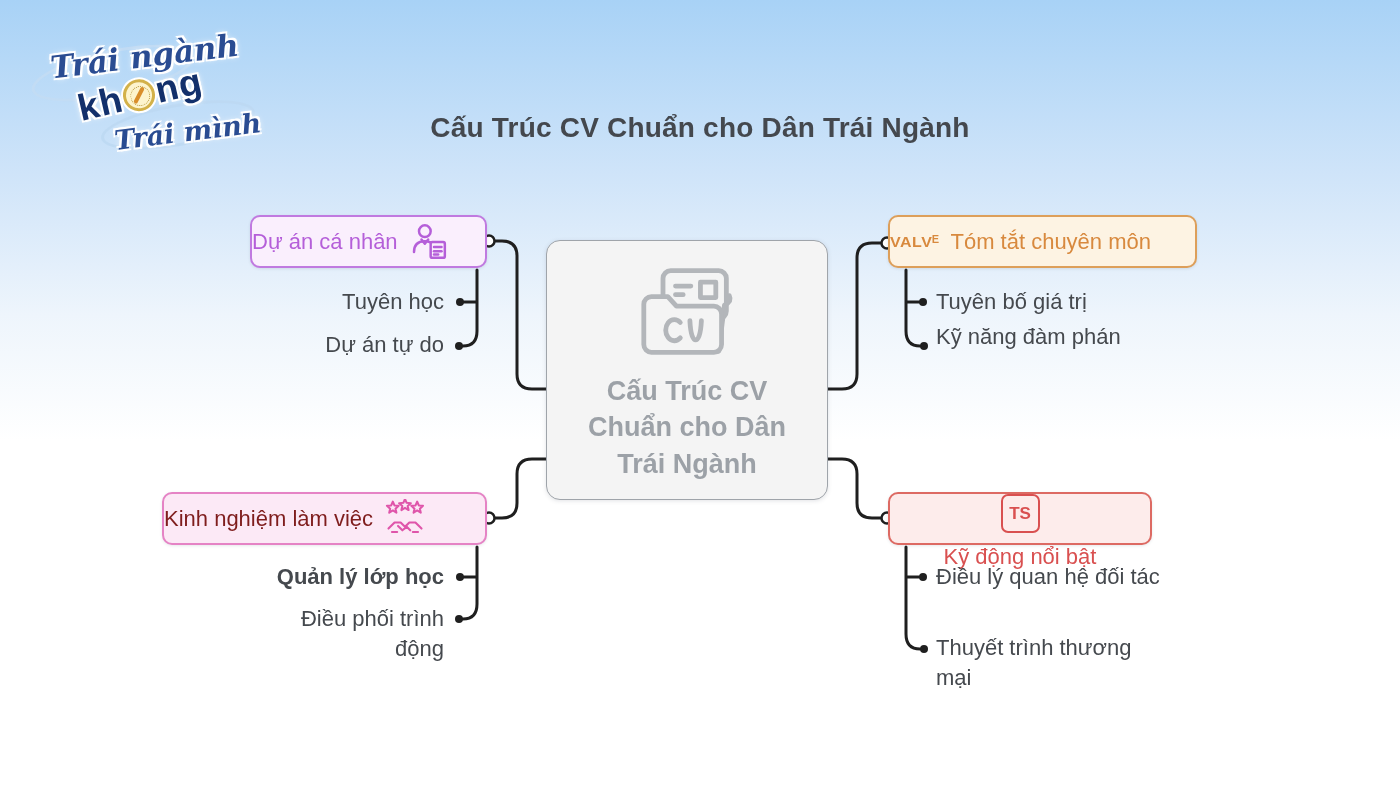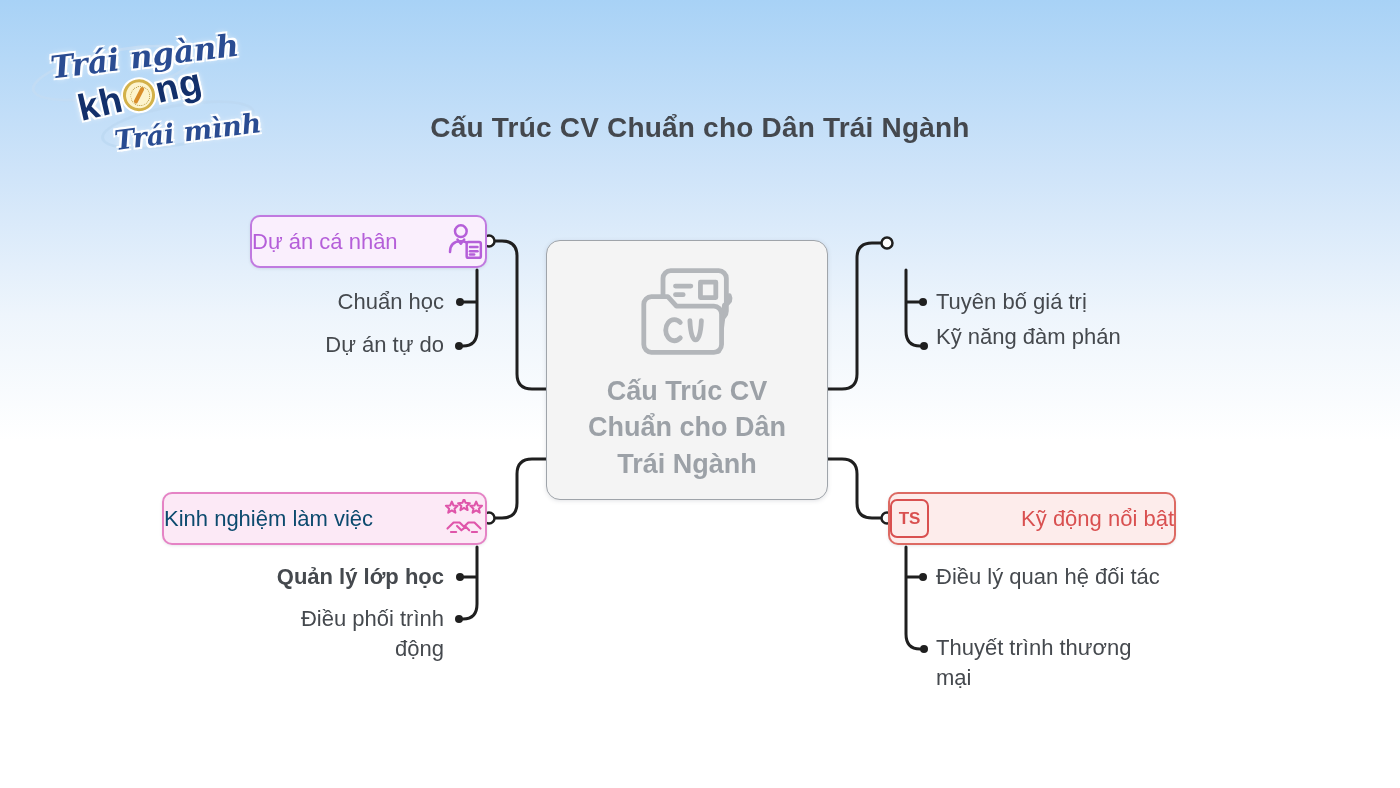--- a/index.html
+++ b/index.html
@@ -51,27 +51,27 @@
     display:flex;flex-direction:column;align-items:center;justify-content:flex-start;
   }
   .center-icon{margin-top:22px;}
   .center-label{
     margin-top:14px;padding:0 14px;text-align:center;
     font-size:27px;font-weight:bold;color:#9ca1a7;line-height:1.35;
   }
   
   .node{
     position:absolute;box-sizing:border-box;height:53px;border-radius:10px;border:2px solid;
-    display:flex;align-items:center;justify-content:space-between;gap:11px;
+    display:flex;align-items:center;justify-content:flex-start;gap:11px;
     font-size:22px;font-weight:500;box-shadow:0 1px 3px rgba(60,70,90,.12);
   }
   .b-tl{left:250px;top:215px;width:237px;background:#faeffd;border-color:#c07ae0;color:#b55fd9;}
   .b-tr{left:888px;top:215px;width:309px;background:#fdf3e3;border-color:#dd9f5a;color:#d8893e;}
-  .b-bl{left:162px;top:492px;width:325px;background:#fce9f6;border-color:#e583c5;color:#0c4a6e;}
-  .b-br{left:888px;top:492px;width:288px;background:#fdeceb;border-color:#dd6a63;color:#d95050;}
+  .b-bl{left:162px;top:492px;width:325px;background:#fce9f6;border-color:#e583c5;color:#7f1d1d;}
+  .b-br{left:888px;top:492px;width:264px;background:#fdeceb;border-color:#dd6a63;color:#d95050;flex-direction:column;}
   .valve-mark{font-weight:bold;font-size:16px;letter-spacing:.5px;transform:scaleY(.95);}
   .ts-box{
     display:flex;align-items:center;justify-content:center;width:35px;height:35px;
     border:2.5px solid currentColor;border-radius:7px;font-size:17px;font-weight:600;flex:0 0 auto;
   }
   
   .child{
     position:absolute;font-size:22px;font-weight:500;color:#45494e;line-height:30px;
   }
   .child.right{text-align:right;}
@@ -158,41 +158,45 @@
         <path d="M6,36 q0,-13 13,-13 q8,0 11,5"></path>
         <path d="M15,21 l4,5 l4,-5"></path>
         <rect x="26" y="24" width="17" height="19" rx="2" fill="#faeffd"></rect>
         <line x1="30" y1="30" x2="39" y2="30"></line>
         <line x1="30" y1="35" x2="39" y2="35"></line>
         <line x1="30" y1="39" x2="35" y2="39"></line>
       </g>
     </svg>
   </div>
 
+  <div class="node b-tr">
+    <span class="valve-mark">VALVᴱ</span>
+    <span>Tóm tắt chuyên môn</span>
+  </div>
 
   <div class="node b-bl">
     <span>Kinh nghiệm làm việc</span>
     <svg width="42" height="40" viewBox="0 0 48 46">
       <g stroke="#df55aa" stroke-width="2.4" fill="none" stroke-linecap="round" stroke-linejoin="round">
         <path transform="translate(10,10)" d="M0,-7 L1.9,-2.6 L6.7,-2.2 L3.1,1.1 L4.1,5.7 L0,3.2 L-4.1,5.7 L-3.1,1.1 L-6.7,-2.2 L-1.9,-2.6 Z"></path>
         <path transform="translate(24,7)" d="M0,-7 L1.9,-2.6 L6.7,-2.2 L3.1,1.1 L4.1,5.7 L0,3.2 L-4.1,5.7 L-3.1,1.1 L-6.7,-2.2 L-1.9,-2.6 Z"></path>
         <path transform="translate(38,10)" d="M0,-7 L1.9,-2.6 L6.7,-2.2 L3.1,1.1 L4.1,5.7 L0,3.2 L-4.1,5.7 L-3.1,1.1 L-6.7,-2.2 L-1.9,-2.6 Z"></path>
         <path d="M5,34 l7,-7 h7 l5,5 5,-5 h7 l7,7"></path>
         <path d="M16,31 l5,5 5,-4 4,4"></path>
         <path d="M9,38 h6 M33,38 h6"></path>
       </g>
     </svg>
   </div>
 
   <div class="node b-br">
     <span class="ts-box">TS</span>
     <span>Kỹ động nổi bật</span>
   </div>
 
-  <div class="child right c-tl1">Chuẩn học</div>
+  <div class="child right c-tl1">Tuyên học</div>
   <div class="child right c-tl2">Dự án tự do</div>
   <div class="child c-tr1">Tuyên bố giá trị</div>
   <div class="child c-tr2">Kỹ năng đàm phán</div>
   <div class="child right c-bl1">Quản lý lớp học</div>
   <div class="child right c-bl2">Điều phối trình động</div>
   <div class="child c-br1">Điều lý quan hệ đối tác</div>
   <div class="child c-br2">Thuyết trình thương mại</div>
 
 </div>
 

